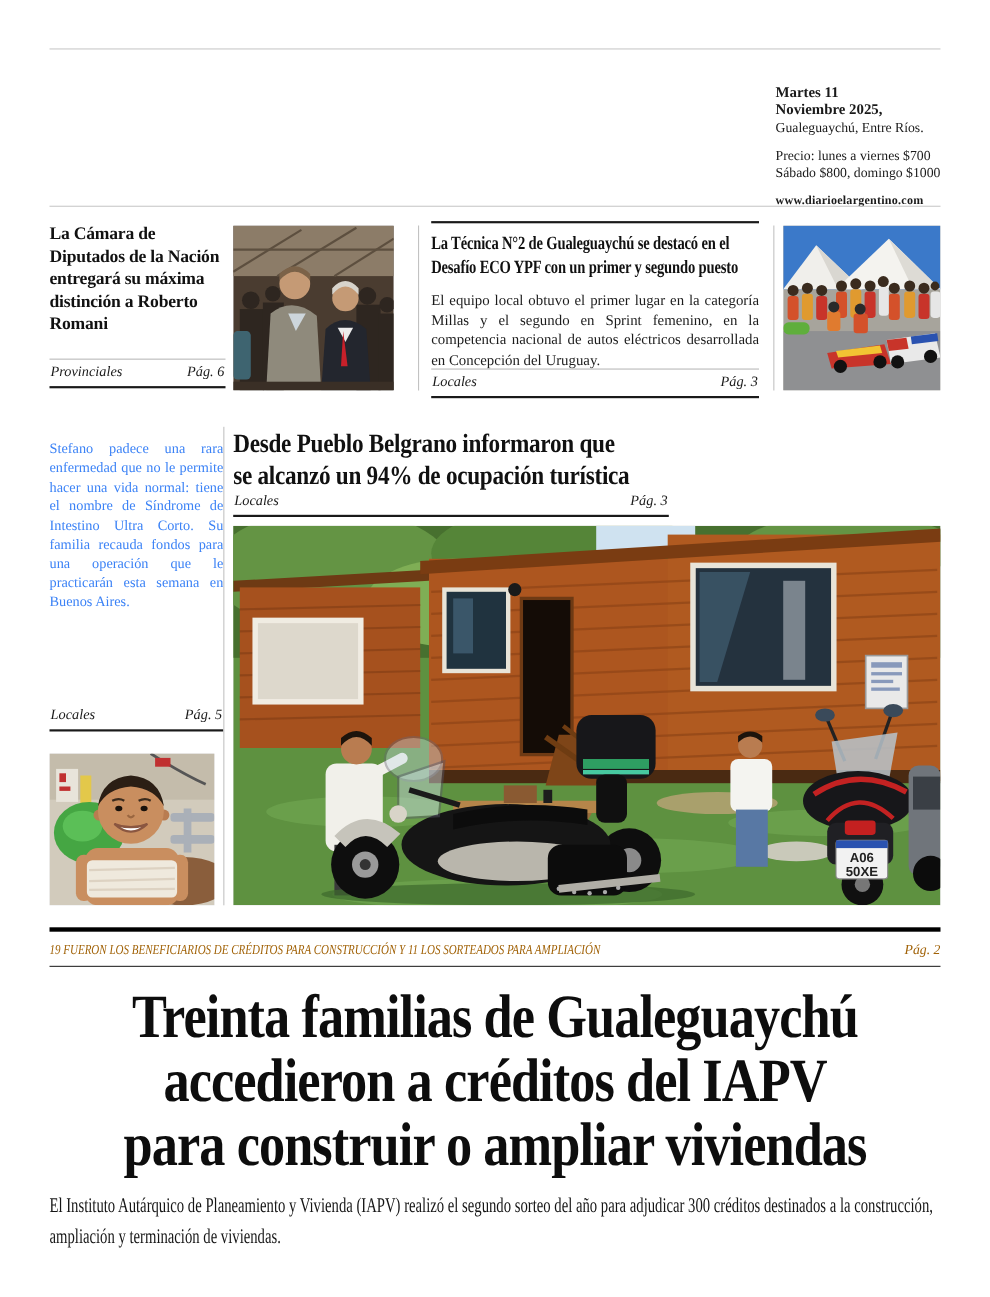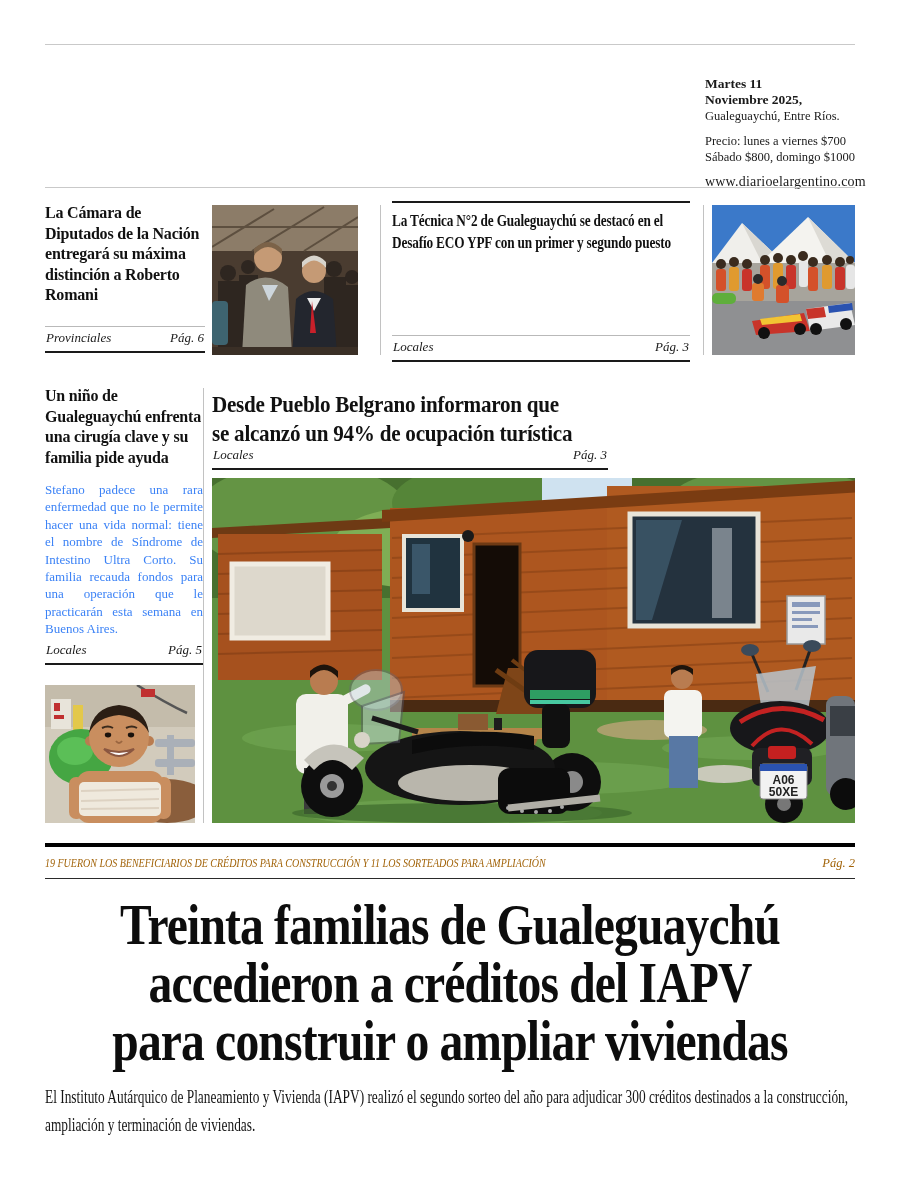--- a/index.html
+++ b/index.html
@@ -14,21 +14,21 @@
   
   .logo-wrap{position:absolute;left:50px;top:48px;white-space:nowrap;}
   .logo-text{
     display:inline-block;font-weight:bold;font-size:112px;line-height:104px;
     letter-spacing:-4px;transform:scaleX(0.75);transform-origin:left bottom;
     border-bottom:6px solid #000;padding-bottom:2px;
   }
   .mast-right{position:absolute;left:705px;top:76px;width:160px;font-size:12.5px;line-height:16px;color:#1a1a1a;}
   .mast-right .b{font-weight:bold;font-size:13.5px;}
   .mast-right .gap{height:9px;}
-  .mast-right .site{font-weight:normal;font-size:14px;letter-spacing:.2px;}
+  .mast-right .site{font-weight:bold;font-size:11px;letter-spacing:.2px;}
   .edition-line{position:absolute;left:45px;top:164px;font-size:11.5px;color:#1a1a1a;}
 
   
   .art{position:absolute;}
   .toprule{border-top:2.5px solid #1a1a1a;}
   .h-col{font-weight:bold;font-size:16px;line-height:20.5px;letter-spacing:-.2px;}
   .body-sm{font-size:13px;line-height:17.4px;text-align:justify;color:#3b82f6;}
   .body-md{font-size:13.5px;line-height:18.2px;text-align:justify;color:#1c1c1c;}
   .kicker{
     position:absolute;left:0;right:0;bottom:0;display:flex;justify-content:space-between;
@@ -131,20 +131,21 @@
     </svg>
   </div>
 
   <div class="vr" style="left:380px;top:205px;height:150px;"></div>
 
   <div class="art toprule" style="left:392px;top:201px;width:298px;height:152px;padding-top:7px;">
     <div class="h-tec">
       <div class="cond-line">La Técnica N°2 de Gualeguaychú se destacó en el</div>
       <div class="cond-line">Desafío ECO YPF con un primer y segundo puesto</div>
     </div>
+    <div class="body-md" style="margin-top:11px;">El equipo local obtuvo el primer lugar en la categoría Millas y el segundo en Sprint femenino, en la competencia nacional de autos eléctricos desarrollada en Concepción del Uruguay.</div>
     <div class="kicker">
       <span>Locales</span>
       <span>Pág. 3</span>
     </div>
   </div>
 
   <div class="vr" style="left:703px;top:205px;height:150px;"></div>
 
   <div class="photo" style="left:712px;top:205px;width:143px;height:150px;">
     <svg viewBox="0 0 143 150" preserveAspectRatio="none">
@@ -204,21 +205,20 @@
         <polygon points="94,104 138,98 143,120 98,126" fill="#e9e9e9"></polygon>
         <polygon points="94,104 112,102 114,112 96,114" fill="#c8342a"></polygon>
         <polygon points="116,101 140,98 141,105 117,108" fill="#2a52b0"></polygon>
         <circle cx="104" cy="124" r="6" fill="#111"></circle>
           <circle cx="134" cy="119" r="6" fill="#111"></circle>
       </g>
     </svg>
   </div>
 
   <div class="art" style="left:45px;top:386px;width:158px;height:279px;">
-    <div class="h-col">Un niño de Gualeguaychú enfrenta una cirugía clave y su familia pide ayuda</div>
     <div class="body-sm" style="margin-top:13px;">Stefano padece una rara enfermedad que no le permite hacer una vida normal: tiene el nombre de Síndrome de Intestino Ultra Corto. Su familia recauda fondos para una operación que le practicarán esta semana en Buenos Aires.</div>
     <div class="kicker noline">
       <span>Locales</span>
       <span>Pág. 5</span>
     </div>
   </div>
 
   <div class="vr" style="left:203px;top:388px;height:435px;"></div>
 
   <div class="art" style="left:212px;top:390px;width:396px;height:80px;">

